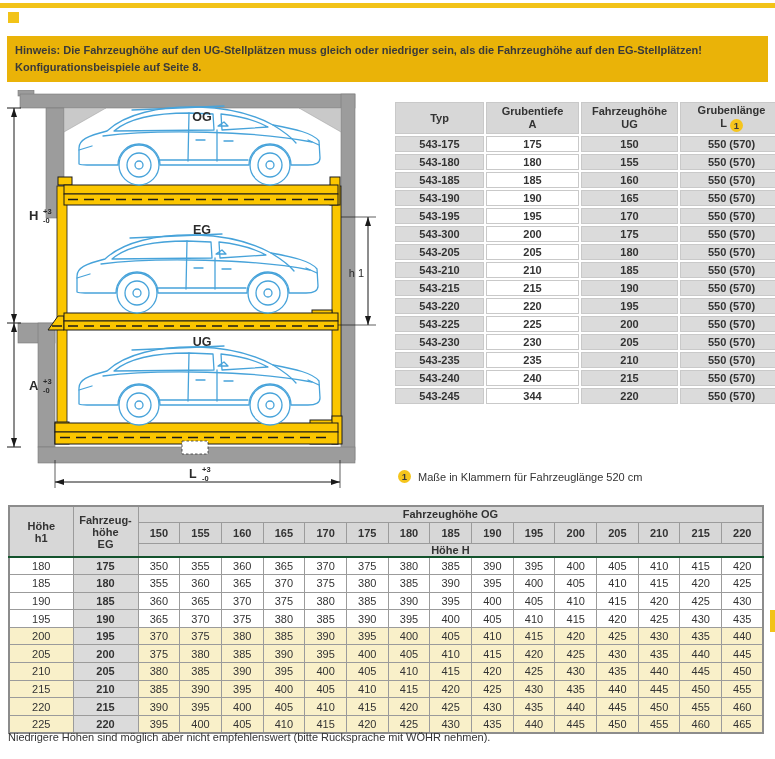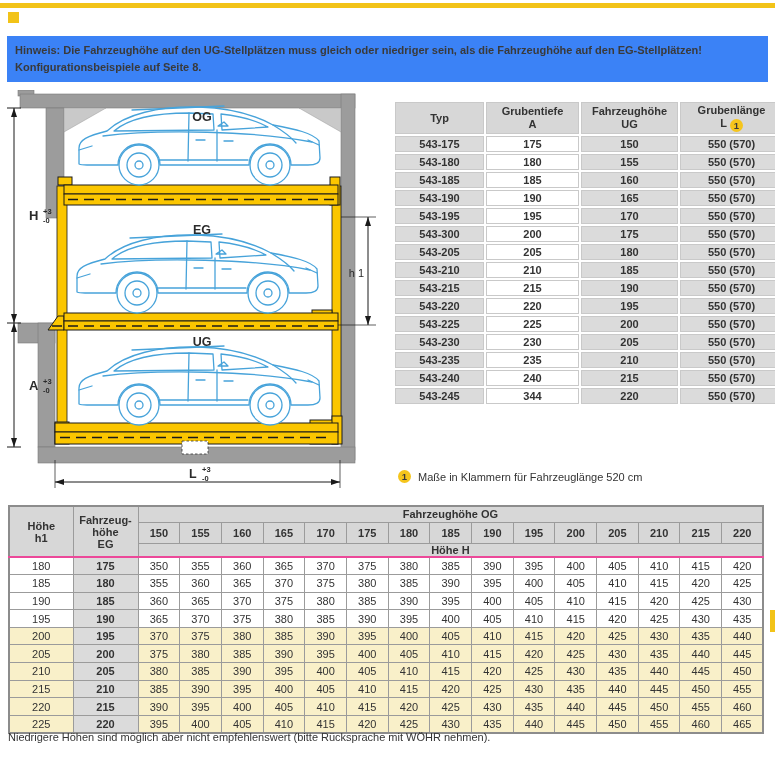--- a/index.html
+++ b/index.html
@@ -5,21 +5,21 @@
   * { margin:0; padding:0; box-sizing:border-box; }
   html,body { background:#fff; }
   body { font-family:"Liberation Sans", sans-serif; color:#2e2e2e; }
   #page { position:relative; width:775px; height:759px; background:#fff; overflow:hidden; }
 
   .top-bar { position:absolute; left:0; top:3px; width:775px; height:5px; background:#F2C318; }
   .title-row { position:absolute; left:8px; top:12px; display:flex; align-items:center; gap:8px; }
   .title-square { width:11px; height:11px; background:#F2C318; }
   .page-title { font-size:13.5px; font-weight:bold; color:#2d2d2d; letter-spacing:-0.2px; }
 
-  .hint-box { position:absolute; left:7px; top:36px; width:761px; height:46px; background:#3b82f6;
+  .hint-box { position:absolute; left:7px; top:36px; width:761px; height:46px; background:#eab308;
               padding:6px 8px; font-size:11px; font-weight:bold; color:#3a3a3a; line-height:17px; }
 
   .diagram { position:absolute; left:0; top:90px; width:390px; height:405px; }
   .diagram text { fill:#2b2b2b; }
   .dim { stroke:#1a1a1a; stroke-width:1; }
   .dimthin { stroke:#1a1a1a; stroke-width:0.7; }
   .arrow { fill:#1a1a1a; stroke:none; }
 
   
   .type-table-wrap { position:absolute; left:393px; top:100px; width:382px; }
@@ -35,21 +35,21 @@
   .footnote { position:absolute; left:398px; top:470px; display:flex; align-items:center; gap:7px;
     font-size:11px; color:#333; }
 
   
   .height-table-wrap { position:absolute; left:8px; top:505px; width:755px; }
   table.height-table { border-collapse:collapse; width:755px; table-layout:fixed; border:2px solid #8c8c8c; }
   table.height-table th, table.height-table td { border:1px solid #9b9b9b; text-align:center;
     vertical-align:middle; font-size:11px; padding:0; color:#333; }
   table.height-table th { background:#D7D7D7; font-weight:bold; }
   table.height-table th.pre { white-space:pre-line; line-height:12px; }
-  table.height-table .hdr-deep { border-bottom:2px solid #ec4899; }
+  table.height-table .hdr-deep { border-bottom:2px solid #14532d; }
   table.height-table tbody tr { height:17.6px; }
   table.height-table td.eg { background:#DBDBDB; font-weight:bold; }
   table.height-table tr.hl td { background:#F9F0C9; }
   table.height-table tr.hl td.eg { background:#DBDBDB; }
   tr.ogr { height:16px; } tr.numr { height:21px; } tr.subr { height:14px;margin-left:17px; }
 
   .footer-note { position:absolute; left:8px; top:731px; font-size:11px; color:#333; }
   .page-tab-marker { position:absolute; left:770px; top:610px; width:5px; height:22px; background:#F2C318; }
 </style>
 </head>

